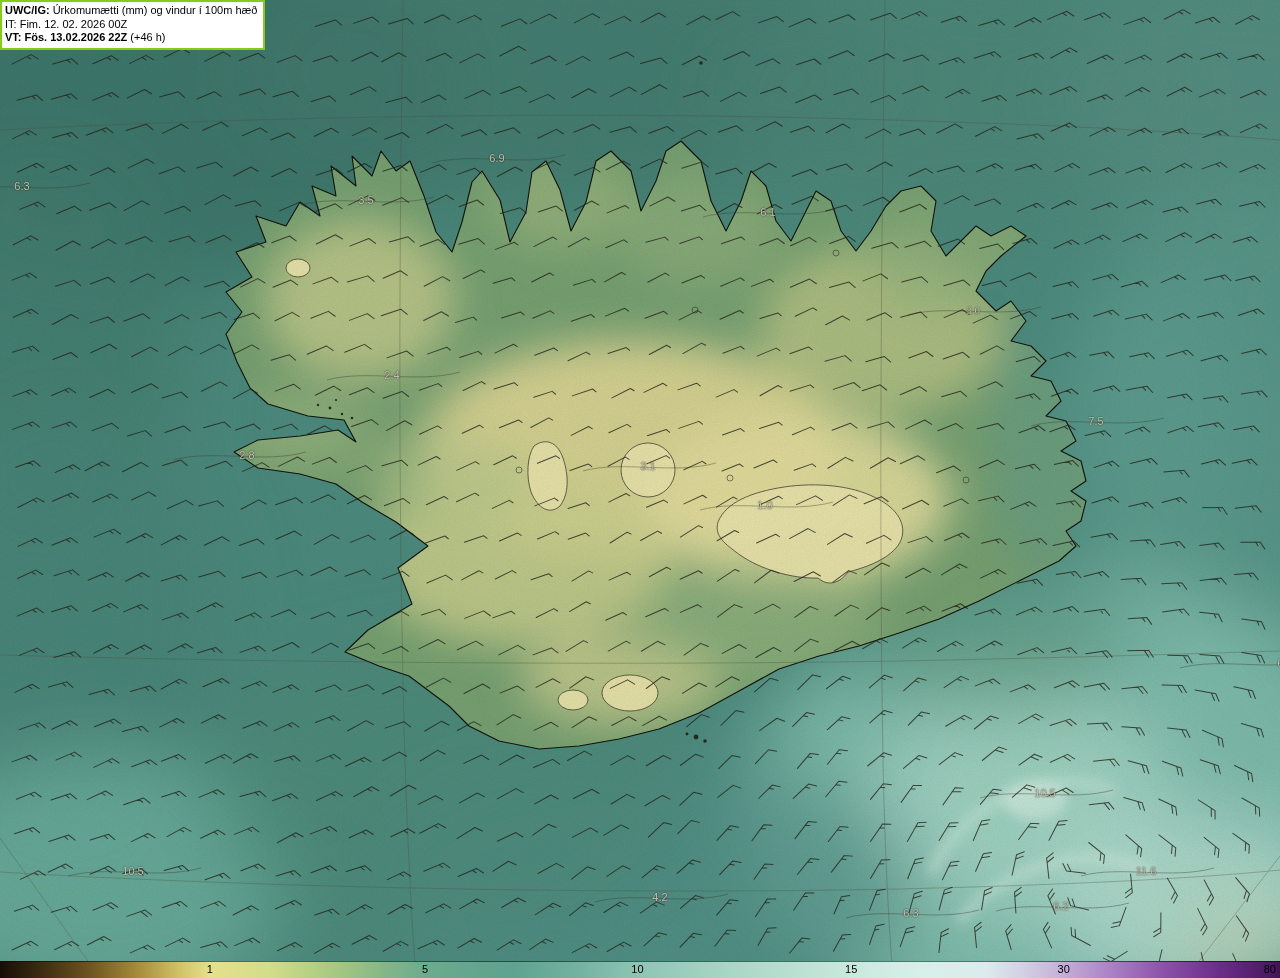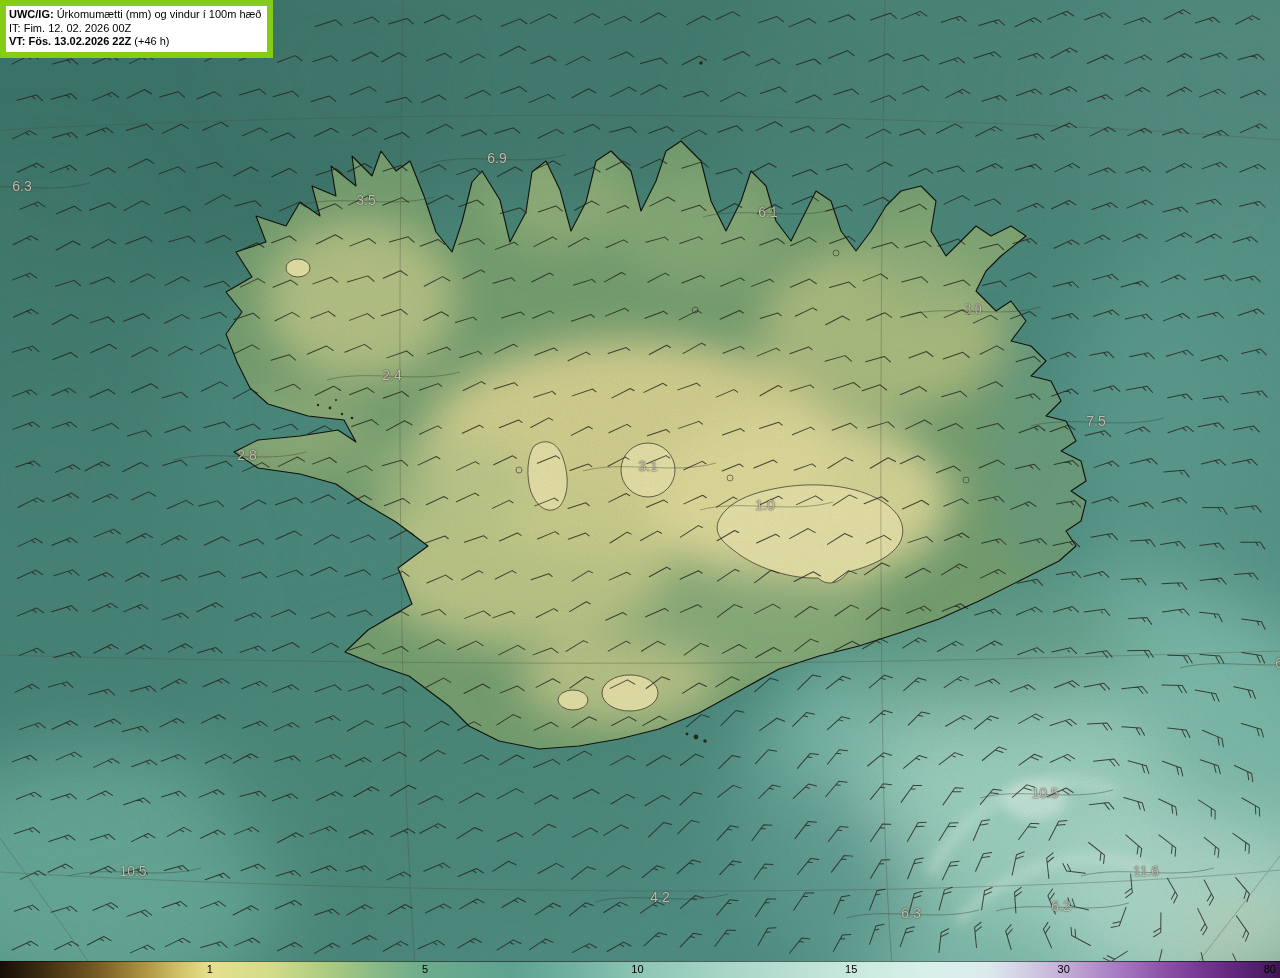--- a/index.html
+++ b/index.html
@@ -2,26 +2,26 @@
 <html><head>
 <meta charset="utf-8">
 <style>
   *{margin:0;padding:0;box-sizing:border-box}
   html,body{width:1280px;height:978px;overflow:hidden;background:#4e8e80;
     font-family:"Liberation Sans",sans-serif}
   .stage{position:relative;width:1280px;height:978px}
   svg.map{position:absolute;left:0;top:0}
 
   .header-box{position:absolute;left:0;top:0;z-index:7;background:#ffffff;
-    border:6px solid #84cc16;padding:2px 6px 3px 3px;font-size:11px;line-height:13.5px;
+    border:2px solid #84cc16;padding:2px 6px 3px 3px;font-size:11px;line-height:13.5px;
     color:#000;white-space:nowrap}
   .b{font-weight:bold}
 
   #contour-labels{position:absolute;left:0;top:0;width:1280px;height:978px;z-index:4;pointer-events:none}
-  .contour-label{position:absolute;transform:translate(-50%,-50%);font-size:14px;
+  .contour-label{position:absolute;transform:translate(-50%,-50%);font-size:11px;
     color:#c3bcae;text-shadow:0 0 2px rgba(30,30,20,.65),0 0 1px rgba(30,30,20,.5)}
 
   #colorbar{position:absolute;left:0;bottom:0;width:1280px;height:17px;z-index:6;
     border-top:1px solid rgba(0,0,0,.55)}
   .cbar-tick{position:absolute;top:1px;transform:translateX(-50%);font-size:11px;color:#000}
 </style>
 </head>
 <body>
 
 <div class="stage">

